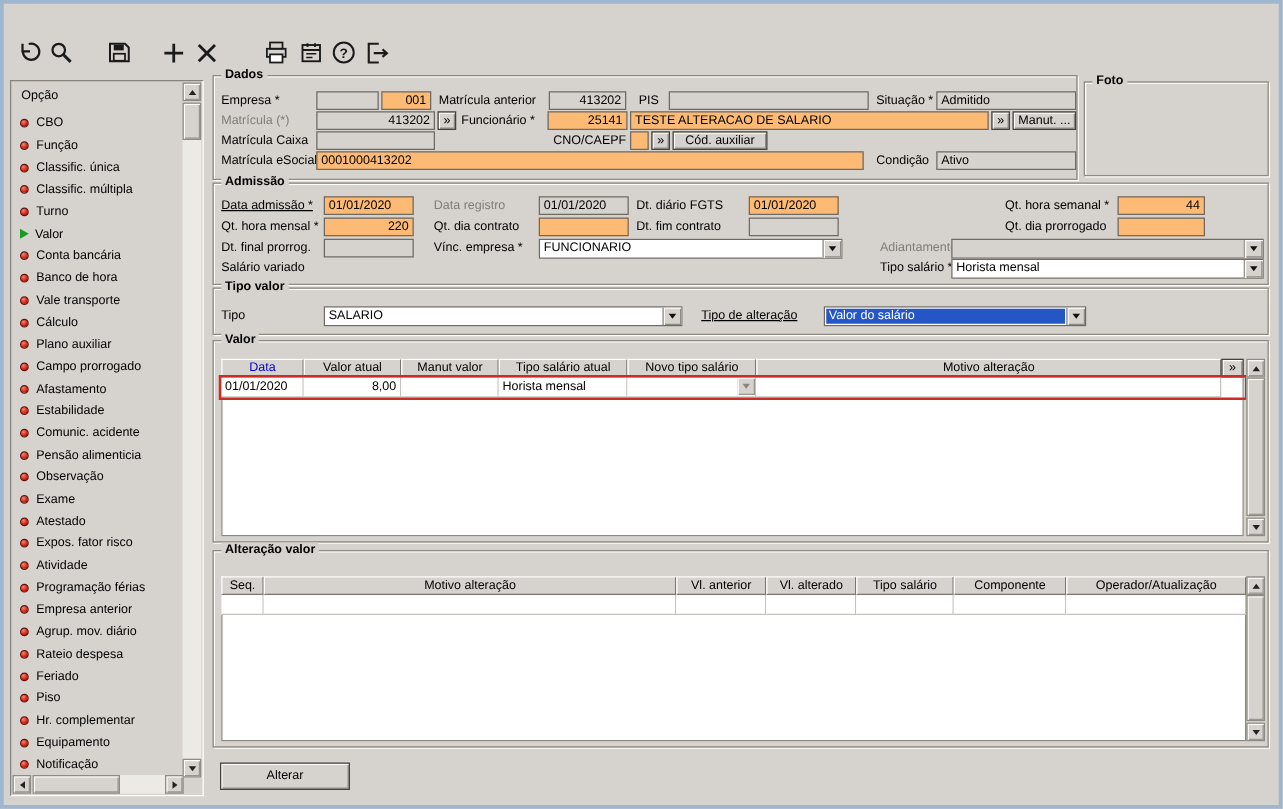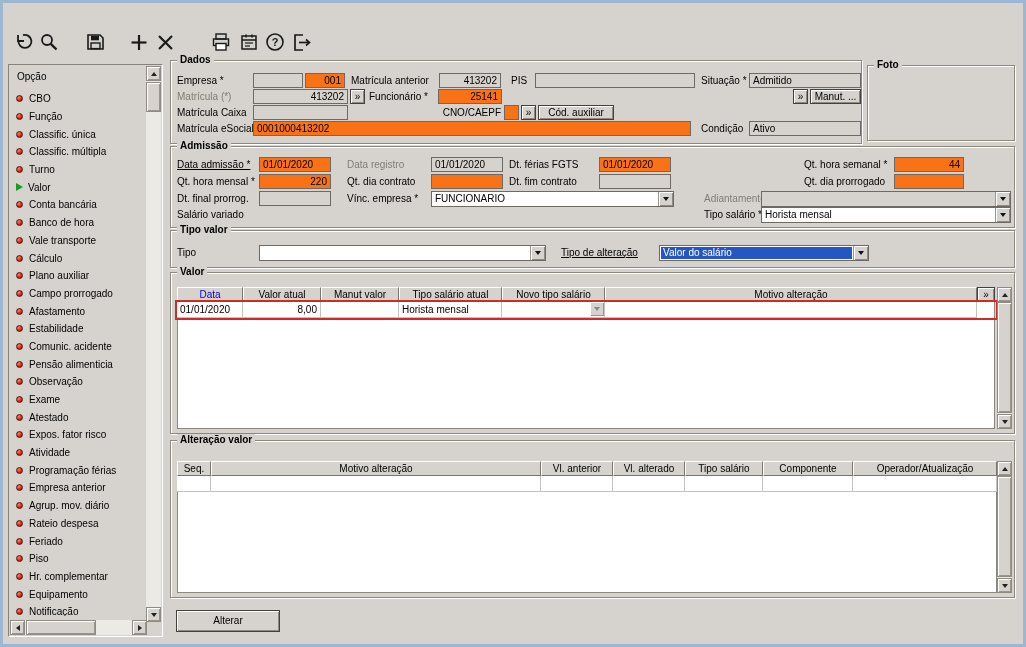--- a/index.html
+++ b/index.html
@@ -47,21 +47,21 @@
   .tri.down  { left:50%; top:50%; margin:-2px 0 0 -3px; border-left:3px solid transparent; border-right:3px solid transparent; border-top:4px solid #222; }
   .tri.left  { left:50%; top:50%; margin:-3px 0 0 -2px; border-top:3px solid transparent; border-bottom:3px solid transparent; border-right:4px solid #222; }
   .tri.right { left:50%; top:50%; margin:-3px 0 0 -2px; border-top:3px solid transparent; border-bottom:3px solid transparent; border-left:4px solid #222; }
 
   
   .group { position:absolute; border:1px solid #8d897f; box-shadow: inset 1px 1px 0 #fff, 1px 1px 0 #fff; }
   .gtitle { position:absolute; top:-7px; left:6px; background:#d6d3ce; padding:0 3px; font-weight:bold; line-height:12px; white-space:nowrap; }
   .lbl { position:absolute; white-space:nowrap; line-height:15px; }
   .lbl.dim { color:#807c76; }
   .lbl.rt { text-align:right; }
-  .tf { position:absolute; height:15px; background:#f97316; border:1px solid #6e6a63; padding:0 3px; line-height:13px; white-space:nowrap; overflow:hidden; }
+  .tf { position:absolute; height:15px; background:#fdba74; border:1px solid #6e6a63; padding:0 3px; line-height:13px; white-space:nowrap; overflow:hidden; }
   .tf.dis { background:#d6d3ce; }
   .tf.r { text-align:right; }
   .mini-btn { position:absolute; height:15px; background:#d6d3ce; border:1px solid #44413c;
     box-shadow: inset 1px 1px 0 #fff, inset -1px -1px 0 #8f8b84; text-align:center; line-height:13px; overflow:hidden; white-space:nowrap; }
   .combo { position:absolute; height:16px; background:#fff; border:1px solid #6e6a63;padding-left:48px; }
   .combo.dis { background:#d6d3ce; }
   .ctext { position:absolute; left:1px; top:1px; right:16px; bottom:1px; padding:0 2px; line-height:12px; white-space:nowrap; overflow:hidden; }
   .ctext.sel { background:#2457c5; color:#fff; }
   .cbtn { position:absolute; right:0; top:0; bottom:0; width:15px; background:#d6d3ce;
     box-shadow: inset 1px 1px 0 #fff, inset -1px -1px 0 #8f8b84; border-left:1px solid #9a968f; }
@@ -310,20 +310,21 @@
     <span class="lbl" style="left:340px; top:12px;">PIS</span>
     <div class="tf dis" style="left:364px; top:12px; width:160px;"></div>
     <span class="lbl" style="left:530px; top:12px;">Situação *</span>
     <div class="tf dis" style="left:578px; top:12px; width:112px;">Admitido</div>
 
     <span class="lbl dim" style="left:6px; top:28px;">Matrícula (*)</span>
     <div class="tf dis r" style="left:82px; top:28px; width:95px;">413202</div>
     <span class="mini-btn" style="left:179px; top:28px; width:15px;">»</span>
     <span class="lbl" style="left:198px; top:28px;">Funcionário *</span>
     <div class="tf r" style="left:267px; top:28px; width:64px;">25141</div>
+    <div class="tf" style="left:333px; top:28px; width:287px;">TESTE ALTERACAO DE SALARIO</div>
     <span class="mini-btn" style="left:622px; top:28px; width:15px;">»</span>
     <span class="mini-btn" style="left:639px; top:28px; width:51px;">Manut. ...</span>
 
     <span class="lbl" style="left:6px; top:44px;">Matrícula Caixa</span>
     <div class="tf dis" style="left:82px; top:44px; width:95px;"></div>
     <span class="lbl rt" style="left:243px; top:44px; width:87px;">CNO/CAEPF</span>
     <div class="tf" style="left:333px; top:44px; width:15px;"></div>
     <span class="mini-btn" style="left:350px; top:44px; width:15px;">»</span>
     <span class="mini-btn" style="left:367px; top:44px; width:76px;">Cód. auxiliar</span>
 
@@ -337,21 +338,21 @@
     <span class="gtitle">Foto</span>
   </div>
 
   <div class="group" style="left:167px; top:143px; width:845px; height:82px;">
     <span class="gtitle">Admissão</span>
 
     <span class="lbl" style="left:6px; top:10px;text-decoration:underline;">Data admissão *</span>
     <div class="tf" style="left:88px; top:10px; width:72px;">01/01/2020</div>
     <span class="lbl dim" style="left:176px; top:10px;">Data registro</span>
     <div class="tf dis" style="left:260px; top:10px; width:72px;">01/01/2020</div>
-    <span class="lbl" style="left:338px; top:10px;">Dt. férias FGTS</span>
+    <span class="lbl" style="left:338px; top:10px;">Dt. diário FGTS</span>
     <div class="tf" style="left:428px; top:10px; width:72px;">01/01/2020</div>
     <span class="lbl" style="left:633px; top:10px;">Qt. hora semanal *</span>
     <div class="tf r" style="left:723px; top:10px; width:70px;">44</div>
 
     <span class="lbl" style="left:6px; top:27px;">Qt. hora mensal *</span>
     <div class="tf r" style="left:88px; top:27px; width:72px;">220</div>
     <span class="lbl" style="left:176px; top:27px;">Qt. dia contrato</span>
     <div class="tf" style="left:260px; top:27px; width:72px;"></div>
     <span class="lbl" style="left:338px; top:27px;">Dt. fim contrato</span>
     <div class="tf dis" style="left:428px; top:27px; width:72px;"></div>
@@ -382,20 +383,21 @@
       <span class="cbtn">
           <span class="tri down"></span>
         </span>
     </div>
   </div>
 
   <div class="group" style="left:167px; top:227px; width:845px; height:38px;">
     <span class="gtitle">Tipo valor</span>
     <span class="lbl" style="left:6px; top:14px;">Tipo</span>
     <div class="combo" style="left:88px; top:14px; width:287px;">
+      <span class="ctext">SALARIO</span>
       <span class="cbtn">
           <span class="tri down"></span>
         </span>
     </div>
     <span class="lbl" style="left:390px; top:14px;text-decoration:underline;">Tipo de alteração</span>
     <div class="combo" style="left:488px; top:14px; width:210px;">
       <span class="ctext sel">Valor do salário</span>
       <span class="cbtn">
           <span class="tri down"></span>
         </span>

